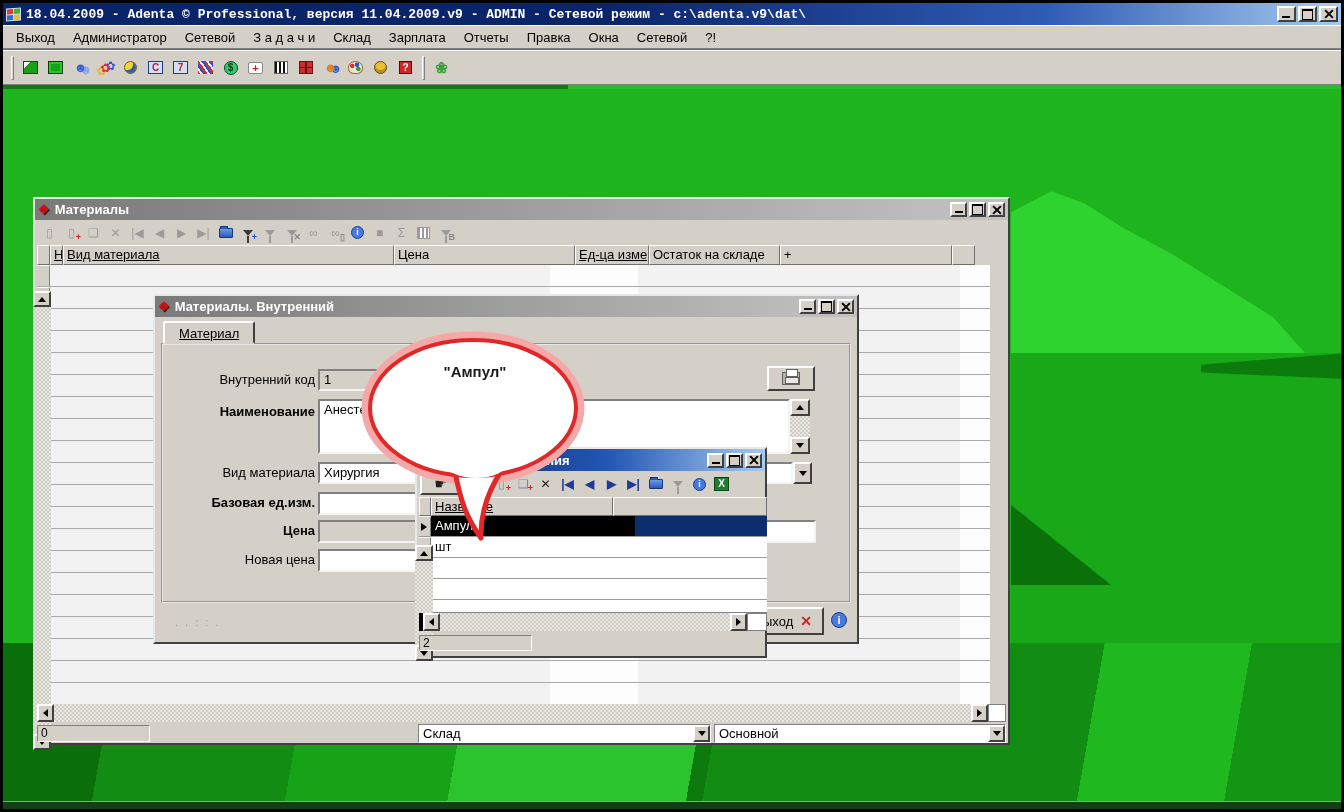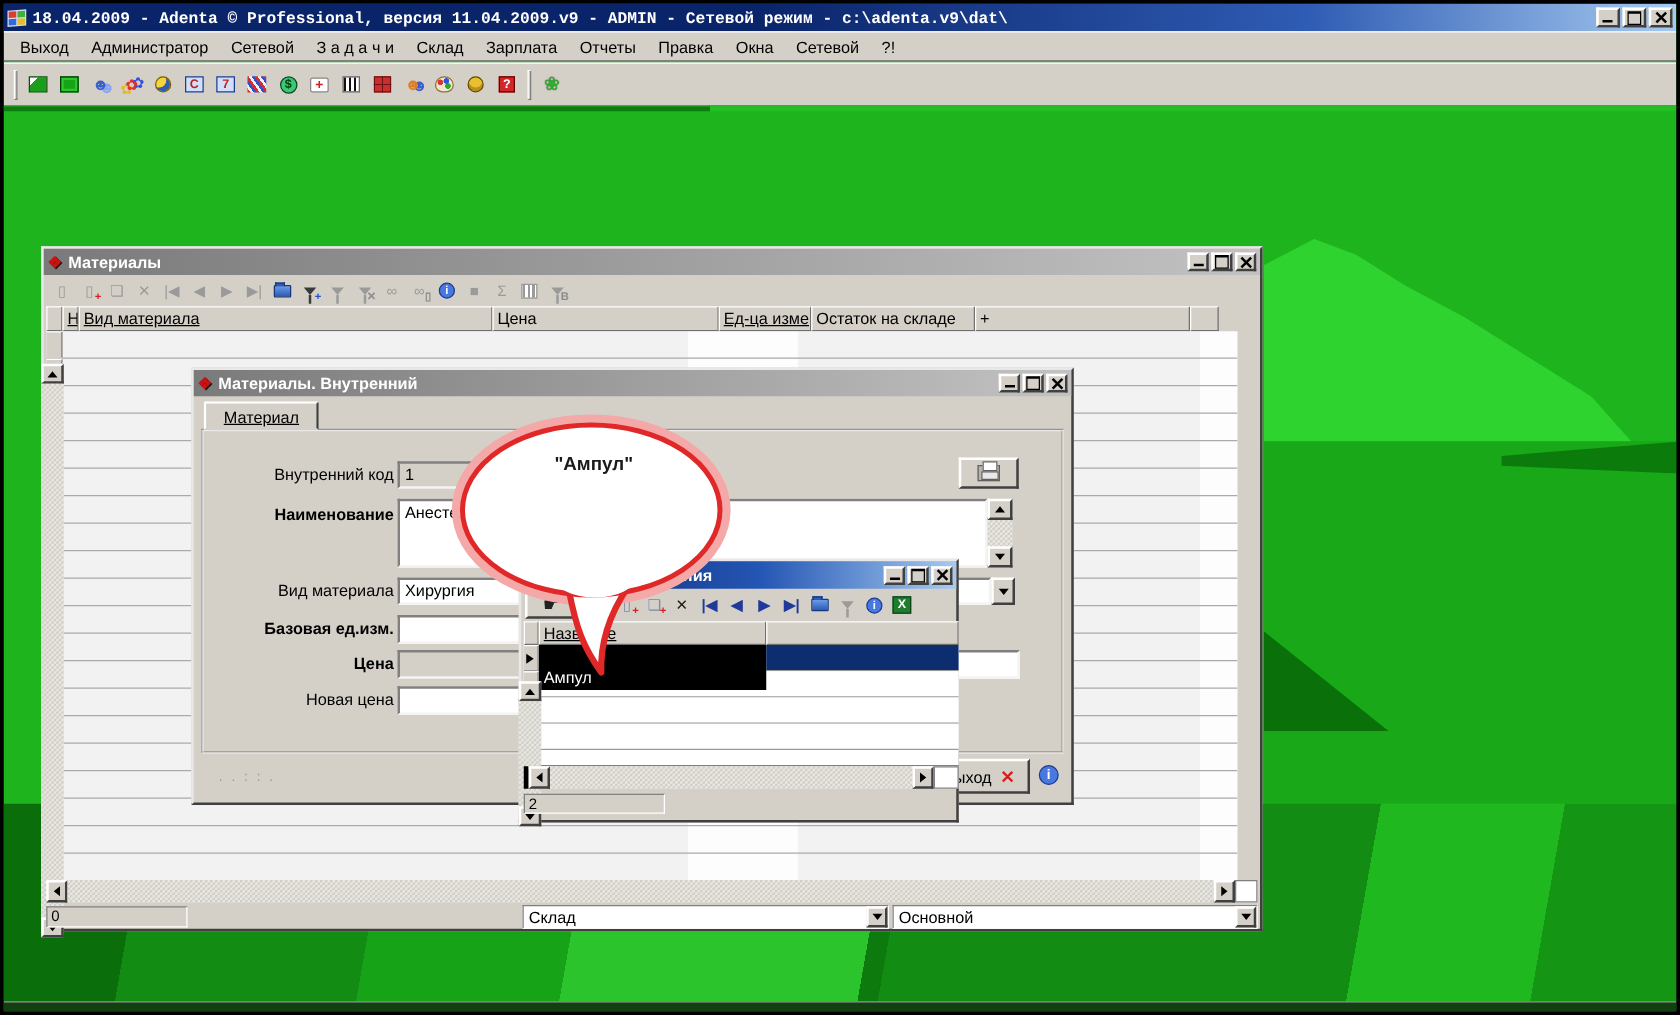--- a/index.html
+++ b/index.html
@@ -178,21 +178,21 @@
   .ugrid{position:absolute;left:2px;top:48px;width:348px;height:116px;overflow:hidden;background:#fff;border-bottom:1px solid #808080;}
   .ugrid-header{display:flex;height:19px;}
   .ugrid-header .hcell:nth-child(1){width:12px;}
   .ugrid-header .hcell:nth-child(2){width:182px;}
   .ugrid-header .hcell:nth-child(3){flex:1;}
   .urow{height:21px;display:flex;border-bottom:1px solid #9a9a9a;background:#fff;}
   .urow .gutter{width:12px;background:#d4d0c8;border-right:1px solid #808080;border-top:1px solid #fff;position:relative;}
   .urow .mark{display:none;}
   .urow.selected .mark{display:block;position:absolute;left:2px;top:6px;width:0;height:0;
     border-top:4px solid transparent;border-bottom:4px solid transparent;border-left:6px solid #000;}
-  .urow .c1{width:182px;font-size:13px;padding:18px 4px;white-space:nowrap;overflow:hidden;}
+  .urow .c1{width:204px;font-size:13px;padding:2px 4px;white-space:nowrap;overflow:hidden;}
   .urow .c2{flex:1;}
   .urow.selected .c1{background:#000;color:#fff;}
   .urow.selected .c2{background:#0c2d6e;}
   .uvscroll{position:absolute;right:2px;top:48px;width:18px;height:116px;}
   .uhscroll{position:absolute;left:2px;top:164px;width:348px;height:18px;display:flex;}
   .ustatus{position:absolute;left:2px;top:184px;height:19px;display:flex;align-items:center;font-size:13px;}
 
   .vsb{position:relative;}
   .vsb .sbtn{position:absolute;left:0;width:18px;height:16px;}
   .vsb .sbtn.top{top:0;}
@@ -636,20 +636,25 @@
 
         <div class="urow selected">
             <span class="gutter">
                   <i class="mark"></i>
                 </span>
             <span class="cell c1">Ампул</span>
             <span class="cell c2"></span>
           </div>
               <div class="urow">
             <span class="gutter"></span>
+            <span class="cell c1">шт</span>
+            <span class="cell c2"></span>
+          </div>
+              <div class="urow">
+            <span class="gutter"></span>
             <span class="cell c1"></span>
             <span class="cell c2"></span>
           </div>
               <div class="urow">
             <span class="gutter"></span>
             <span class="cell c1"></span>
             <span class="cell c2"></span>
           </div>
               <div class="urow">
             <span class="gutter"></span>

